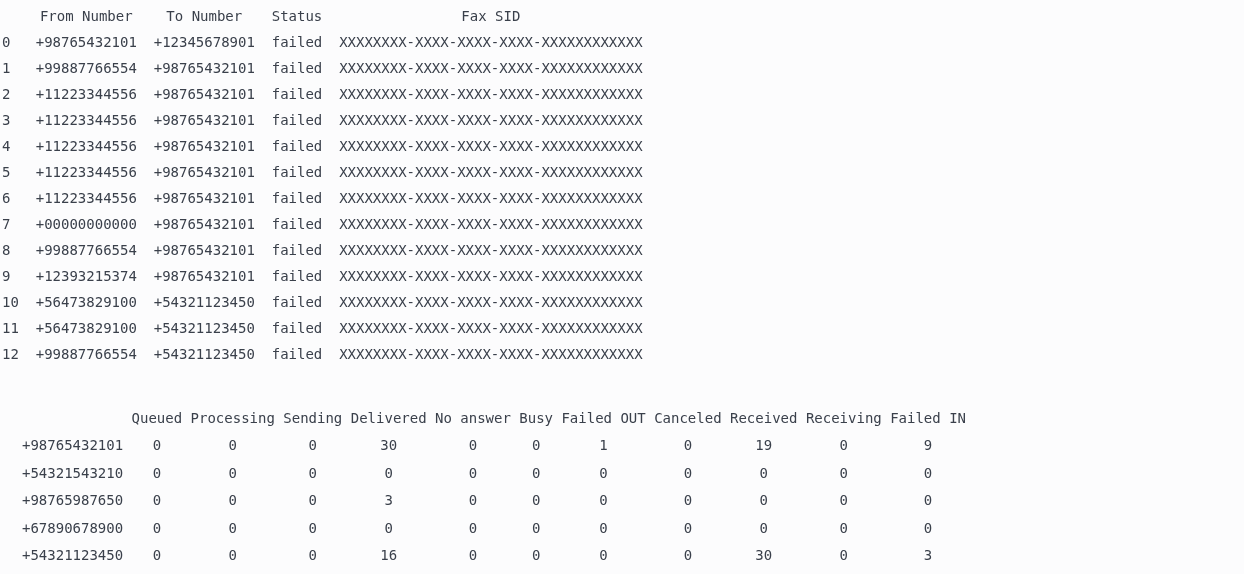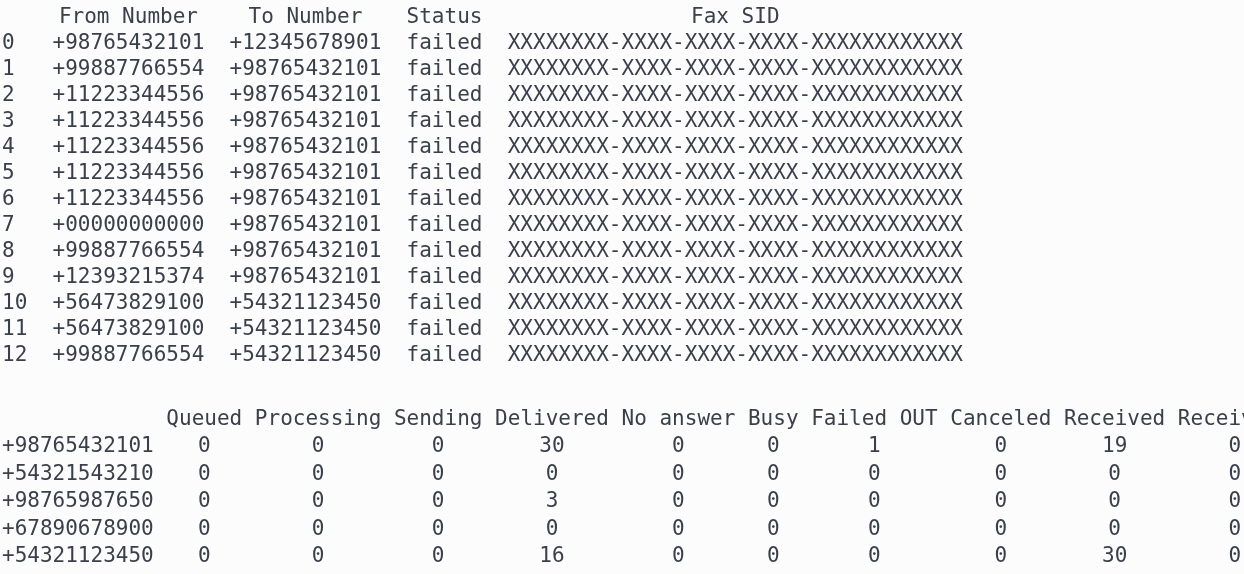--- a/index.html
+++ b/index.html
@@ -4,39 +4,39 @@
 <style>
   html,body{margin:0;padding:0;}
   body{
     width:1244px;height:574px;overflow:hidden;
     background:#fcfcfd;
     color:#3a404b;
     font-family:"DejaVu Sans Mono","Liberation Mono",monospace;
   }
   .console{
     padding:3px 0 0 2px;
-    font-size:21px;
+    font-size:14px;
   }
   table.df{
     border-collapse:collapse;
     border-spacing:0;
     white-space:pre;
   }
   table.df th, table.df td{
     font-weight:400;
     text-align:center;
     padding:0 0 0 2ch;
     white-space:pre;
   }
   table.df th:first-child, table.df td:first-child{
     padding-left:0;
     text-align:left;
   }
   table.t1{line-height:26px;}
-  table.t2{line-height:27.4px;margin-top:38px;}
+  table.t2{line-height:27.4px;margin-top:38px;margin-left:20px;}
   table.t2 th, table.t2 td{padding-left:1ch;}
   table.t2 th:first-child, table.t2 td:first-child{padding-left:0;}
 </style>
 </head>
 <body>
 
 <div class="console">
   <table class="df t1"><thead><tr><th></th><th>From Number</th><th>To Number</th><th>Status</th><th>Fax SID</th></tr></thead><tbody><tr><td>0</td><td>+98765432101</td><td>+12345678901</td><td>failed</td><td>XXXXXXXX-XXXX-XXXX-XXXX-XXXXXXXXXXXX</td></tr><tr><td>1</td><td>+99887766554</td><td>+98765432101</td><td>failed</td><td>XXXXXXXX-XXXX-XXXX-XXXX-XXXXXXXXXXXX</td></tr><tr><td>2</td><td>+11223344556</td><td>+98765432101</td><td>failed</td><td>XXXXXXXX-XXXX-XXXX-XXXX-XXXXXXXXXXXX</td></tr><tr><td>3</td><td>+11223344556</td><td>+98765432101</td><td>failed</td><td>XXXXXXXX-XXXX-XXXX-XXXX-XXXXXXXXXXXX</td></tr><tr><td>4</td><td>+11223344556</td><td>+98765432101</td><td>failed</td><td>XXXXXXXX-XXXX-XXXX-XXXX-XXXXXXXXXXXX</td></tr><tr><td>5</td><td>+11223344556</td><td>+98765432101</td><td>failed</td><td>XXXXXXXX-XXXX-XXXX-XXXX-XXXXXXXXXXXX</td></tr><tr><td>6</td><td>+11223344556</td><td>+98765432101</td><td>failed</td><td>XXXXXXXX-XXXX-XXXX-XXXX-XXXXXXXXXXXX</td></tr><tr><td>7</td><td>+00000000000</td><td>+98765432101</td><td>failed</td><td>XXXXXXXX-XXXX-XXXX-XXXX-XXXXXXXXXXXX</td></tr><tr><td>8</td><td>+99887766554</td><td>+98765432101</td><td>failed</td><td>XXXXXXXX-XXXX-XXXX-XXXX-XXXXXXXXXXXX</td></tr><tr><td>9</td><td>+12393215374</td><td>+98765432101</td><td>failed</td><td>XXXXXXXX-XXXX-XXXX-XXXX-XXXXXXXXXXXX</td></tr><tr><td>10</td><td>+56473829100</td><td>+54321123450</td><td>failed</td><td>XXXXXXXX-XXXX-XXXX-XXXX-XXXXXXXXXXXX</td></tr><tr><td>11</td><td>+56473829100</td><td>+54321123450</td><td>failed</td><td>XXXXXXXX-XXXX-XXXX-XXXX-XXXXXXXXXXXX</td></tr><tr><td>12</td><td>+99887766554</td><td>+54321123450</td><td>failed</td><td>XXXXXXXX-XXXX-XXXX-XXXX-XXXXXXXXXXXX</td></tr></tbody></table>
   <table class="df t2"><thead><tr><th></th><th>Queued</th><th>Processing</th><th>Sending</th><th>Delivered</th><th>No answer</th><th>Busy</th><th>Failed OUT</th><th>Canceled</th><th>Received</th><th>Receiving</th><th>Failed IN</th></tr></thead><tbody><tr><td>+98765432101</td><td>0</td><td>0</td><td>0</td><td>30</td><td>0</td><td>0</td><td>1</td><td>0</td><td>19</td><td>0</td><td>9</td></tr><tr><td>+54321543210</td><td>0</td><td>0</td><td>0</td><td>0</td><td>0</td><td>0</td><td>0</td><td>0</td><td>0</td><td>0</td><td>0</td></tr><tr><td>+98765987650</td><td>0</td><td>0</td><td>0</td><td>3</td><td>0</td><td>0</td><td>0</td><td>0</td><td>0</td><td>0</td><td>0</td></tr><tr><td>+67890678900</td><td>0</td><td>0</td><td>0</td><td>0</td><td>0</td><td>0</td><td>0</td><td>0</td><td>0</td><td>0</td><td>0</td></tr><tr><td>+54321123450</td><td>0</td><td>0</td><td>0</td><td>16</td><td>0</td><td>0</td><td>0</td><td>0</td><td>30</td><td>0</td><td>3</td></tr></tbody></table>
 </div>

